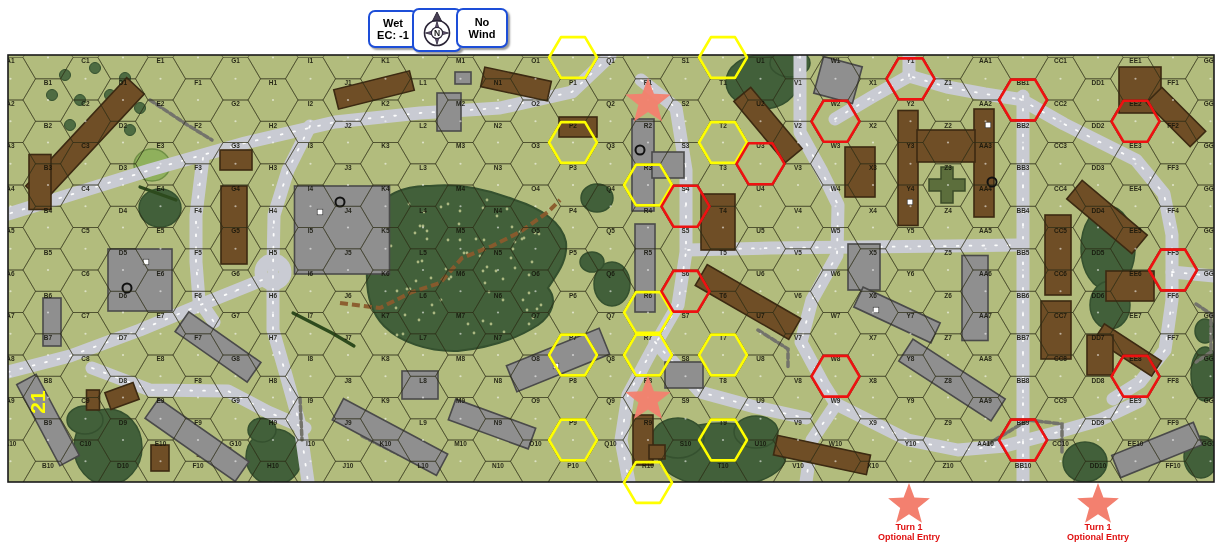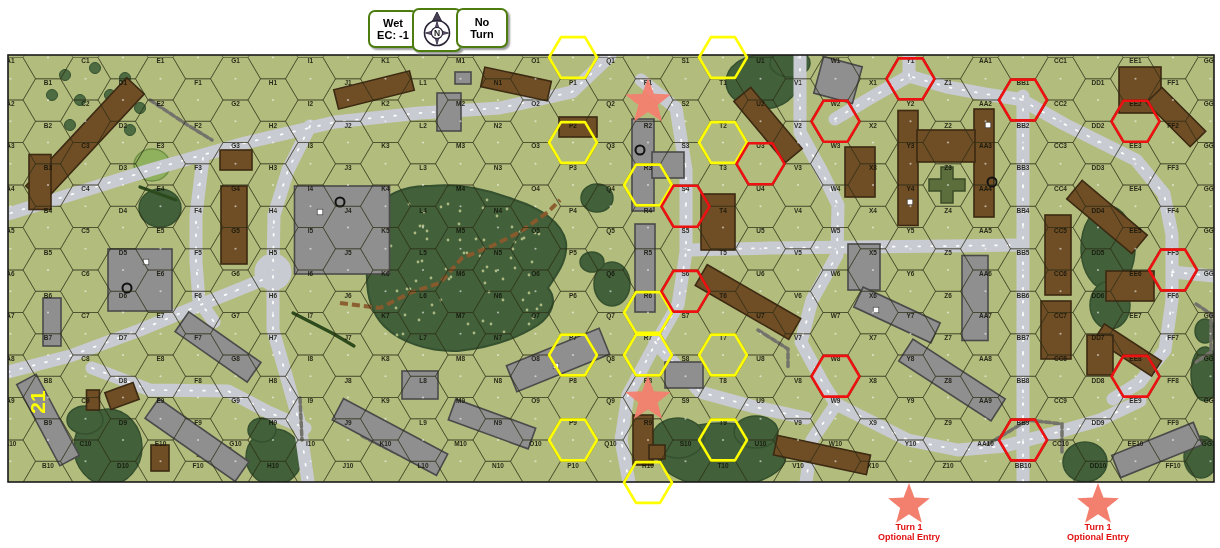--- a/index.html
+++ b/index.html
@@ -1,19 +1,19 @@
 <!DOCTYPE html>
 <html><head>
 <meta charset="utf-8">
 <style>
   html,body{margin:0;padding:0;background:#fff;}
   #stage{position:relative;width:1220px;height:548px;background:#ffffff;overflow:hidden;
          font-family:"Liberation Sans", sans-serif;}
   #board-svg{position:absolute;left:0;top:0;}
-  .btn{position:absolute;background:#ffffff;border:2px solid #4d7c0f;border-radius:7px;
+  .btn{position:absolute;background:#ffffff;border:2px solid #1d4ed8;border-radius:7px;
        box-shadow:2px 2px 2px #9a9a9a;display:flex;flex-direction:column;align-items:center;
        justify-content:center;text-align:center;font-weight:bold;font-size:11px;line-height:12px;
        color:#000;padding:2px 3px;cursor:pointer;}
   .btn .l{white-space:nowrap;}
   svg text{font-family:"Liberation Sans", sans-serif;}
   .hexlab{font-size:6.5px;font-weight:bold;fill:#14140a;opacity:.88;}
   .entrytxt{font-size:9px;font-weight:bold;fill:#e01010;text-anchor:middle;}
 </style>
 </head>
 <body>
@@ -1316,16 +1316,16 @@
       <polygon points="17,0 21.5,9 12.5,9" fill="#4a4156" stroke="#2a2436" stroke-width="1"></polygon>
       <circle cx="17" cy="21" r="12.5" fill="none" stroke="#2a2436" stroke-width="1.6"></circle>
       <polygon points="17,9.5 19.5,18.5 28.5,21 19.5,23.5 17,32.5 14.5,23.5 5.5,21 14.5,18.5" fill="#6b5a7a" stroke="#2a2436" stroke-width="0.8"></polygon>
       <circle cx="17" cy="21" r="5.6" fill="#ffffff" stroke="#2a2436" stroke-width="1.2"></circle>
       <text x="17" y="24.2" text-anchor="middle" font-size="8.5" font-weight="bold" fill="#1a1a1a">N</text>
     </svg>
   </div>
 
   <div class="btn" style="left:456px;top:8px;width:42px;height:32px;">
     <div class="l">No</div>
-    <div class="l">Turn</div>
+    <div class="l">Wind</div>
   </div>
 
 </div>
 
 </body></html>

